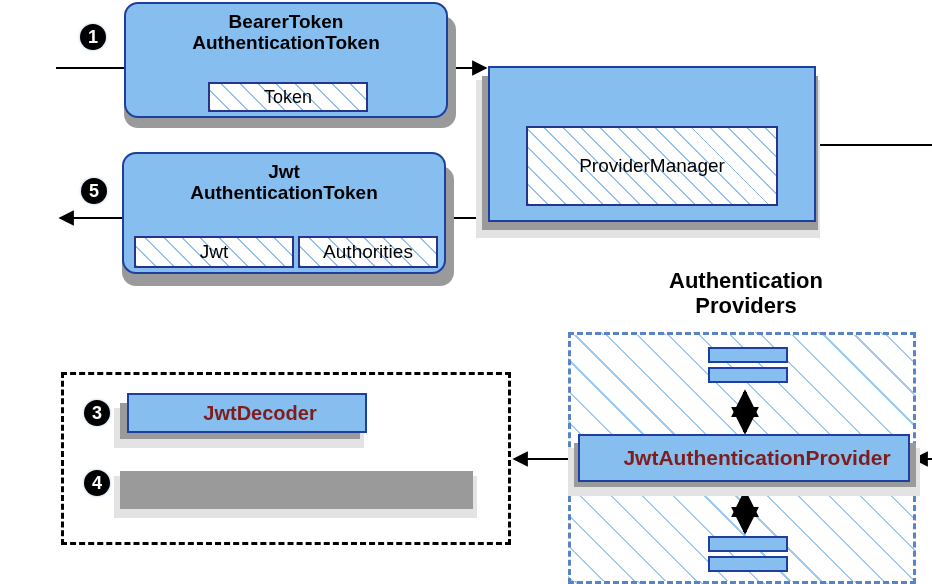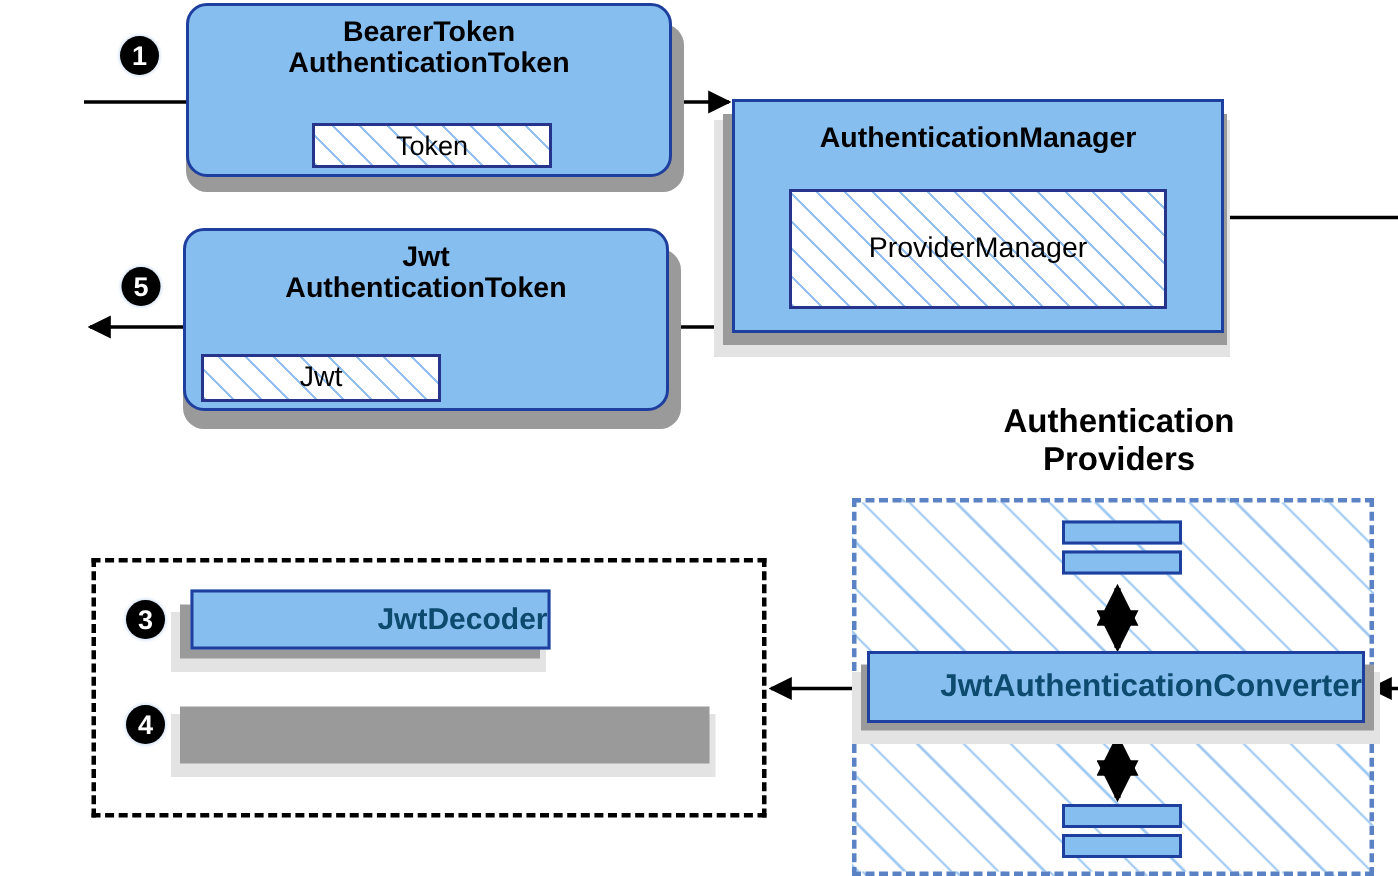--- a/index.html
+++ b/index.html
@@ -82,22 +82,22 @@
   }
 
   .smallbar{
     position:absolute;box-sizing:border-box;
     background:#85beef;border:2px solid #1f3f9e;z-index:11;
   }
 
   .plainbox{
     position:absolute;box-sizing:border-box;
     background:#85beef;border:2px solid #1f3f9e;
-    display:flex;align-items:center;justify-content:flex-end;
-    font-weight:bold;color:#0c4a6e;z-index:11;padding-left:26px;
+    display:flex;align-items:center;justify-content:center;
+    font-weight:bold;color:#7f1d1d;z-index:11;padding-left:26px;
   }
 </style>
 </head>
 <body>
 
 <div id="stage">
 
   <svg class="layer" id="lines" viewBox="0 0 932 584" preserveAspectRatio="none">
     <defs>
       <marker id="arrR" viewBox="0 0 10 10" refX="9" refY="5" markerWidth="7" markerHeight="7" orient="auto-start-reverse">
@@ -143,31 +143,33 @@
 
   <div class="shadow" style="left:58px;top:158px;width:340px;height:128px;">
     <div class="s1" style="left:8px;top:8px;width:332px;height:120px;border-radius:14px;"></div>
   </div>
   <div class="blockbox rounded" style="left:66px;top:152px;width:324px;height:122px;">
     <div class="title" style="font-size:19px;margin-top:7px;">Jwt
 AuthenticationToken</div>
     <div class="inner hatch" style="left:10px;top:82px;width:160px;height:32px;">
       <span class="lbl" style="font-size:19px;">Jwt</span>
     </div>
+    <div class="inner hatch" style="left:174px;top:82px;width:140px;height:32px;">
+      <span class="lbl" style="font-size:19px;">Authorities</span>
+    </div>
   </div>
   <div class="bullet" style="left:25px;top:178px;width:26px;height:26px;font-size:18px;">
     <span>5</span>
   </div>
 
   <div class="shadow" style="left:420px;top:72px;width:344px;height:162px;">
     <div class="s2" style="left:0px;top:8px;width:344px;height:158px;"></div>
     <div class="s1" style="left:6px;top:4px;width:336px;height:154px;"></div>
   </div>
   <div class="blockbox" style="left:432px;top:66px;width:328px;height:156px;">
-    <div class="title" style="font-size:19px;margin-top:14px;">AuthenticationManager</div>
     <div class="inner hatch" style="left:36px;top:58px;width:252px;height:80px;">
       <span class="lbl" style="font-size:19px;">ProviderManager</span>
     </div>
   </div>
 
   <div class="grouplabel" style="left:562px;top:268px;width:256px;font-size:22px;">Authentication
 Providers</div>
 
   <div class="dashedhatch" style="left:512px;top:332px;width:348px;height:252px;"></div>
 
@@ -175,21 +177,21 @@
   <div class="smallbar" style="left:652px;top:367px;width:80px;height:16px;"></div>
 
   <div class="smallbar" style="left:652px;top:536px;width:80px;height:16px;"></div>
   <div class="smallbar" style="left:652px;top:556px;width:80px;height:16px;"></div>
 
   <div class="shadow" style="left:512px;top:438px;width:352px;height:58px;">
     <div class="s2" style="left:0px;top:10px;width:352px;height:48px;"></div>
     <div class="s1" style="left:6px;top:5px;width:342px;height:44px;"></div>
   </div>
   <div class="plainbox" style="left:522px;top:434px;width:332px;height:48px;font-size:21px;">
-    <span>JwtAuthenticationConverter</span>
+    <span>JwtAuthenticationProvider</span>
   </div>
 
   <div class="dashedplain" style="left:5px;top:372px;width:450px;height:173px;"></div>
 
   <div class="shadow" style="left:58px;top:398px;width:250px;height:50px;">
     <div class="s2" style="left:0px;top:10px;width:250px;height:40px;"></div>
     <div class="s1" style="left:6px;top:5px;width:240px;height:36px;"></div>
   </div>
   <div class="plainbox" style="left:71px;top:393px;width:240px;height:40px;font-size:20px;">
     <span>JwtDecoder</span>

